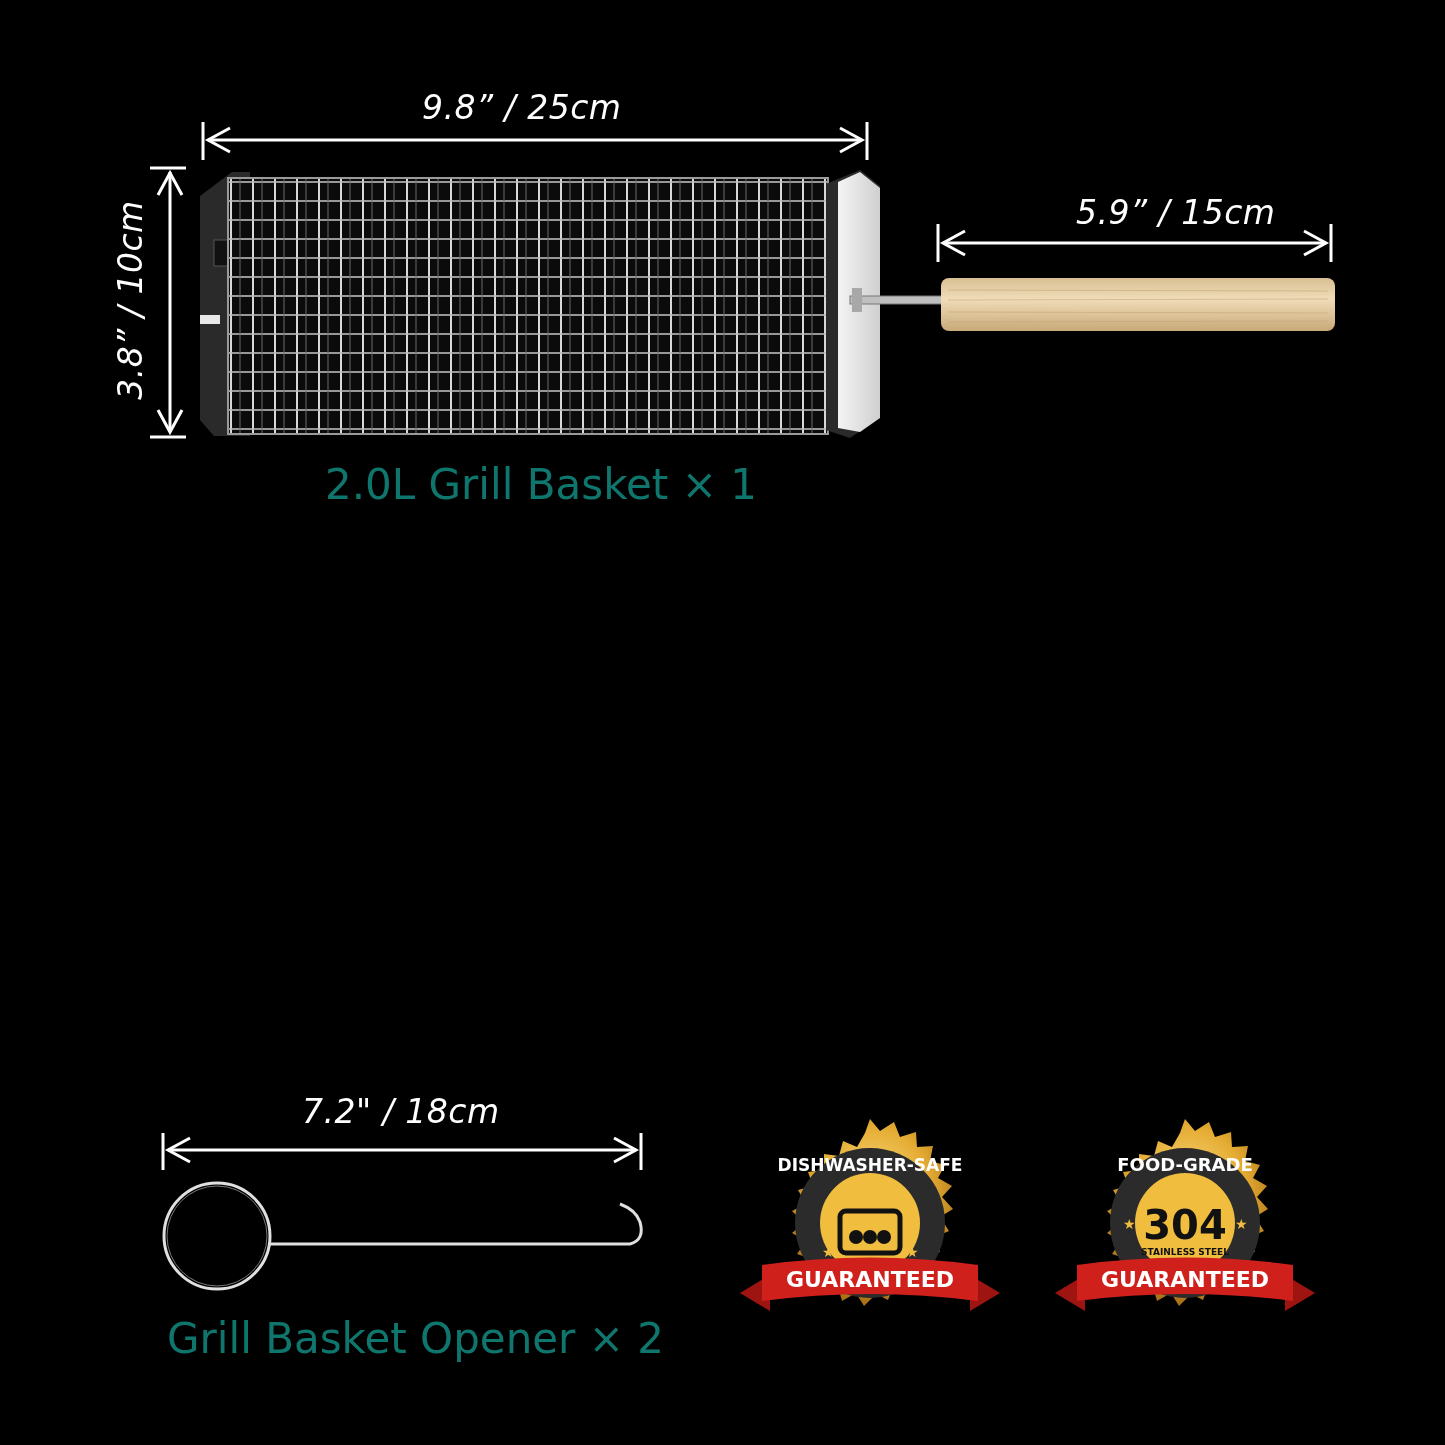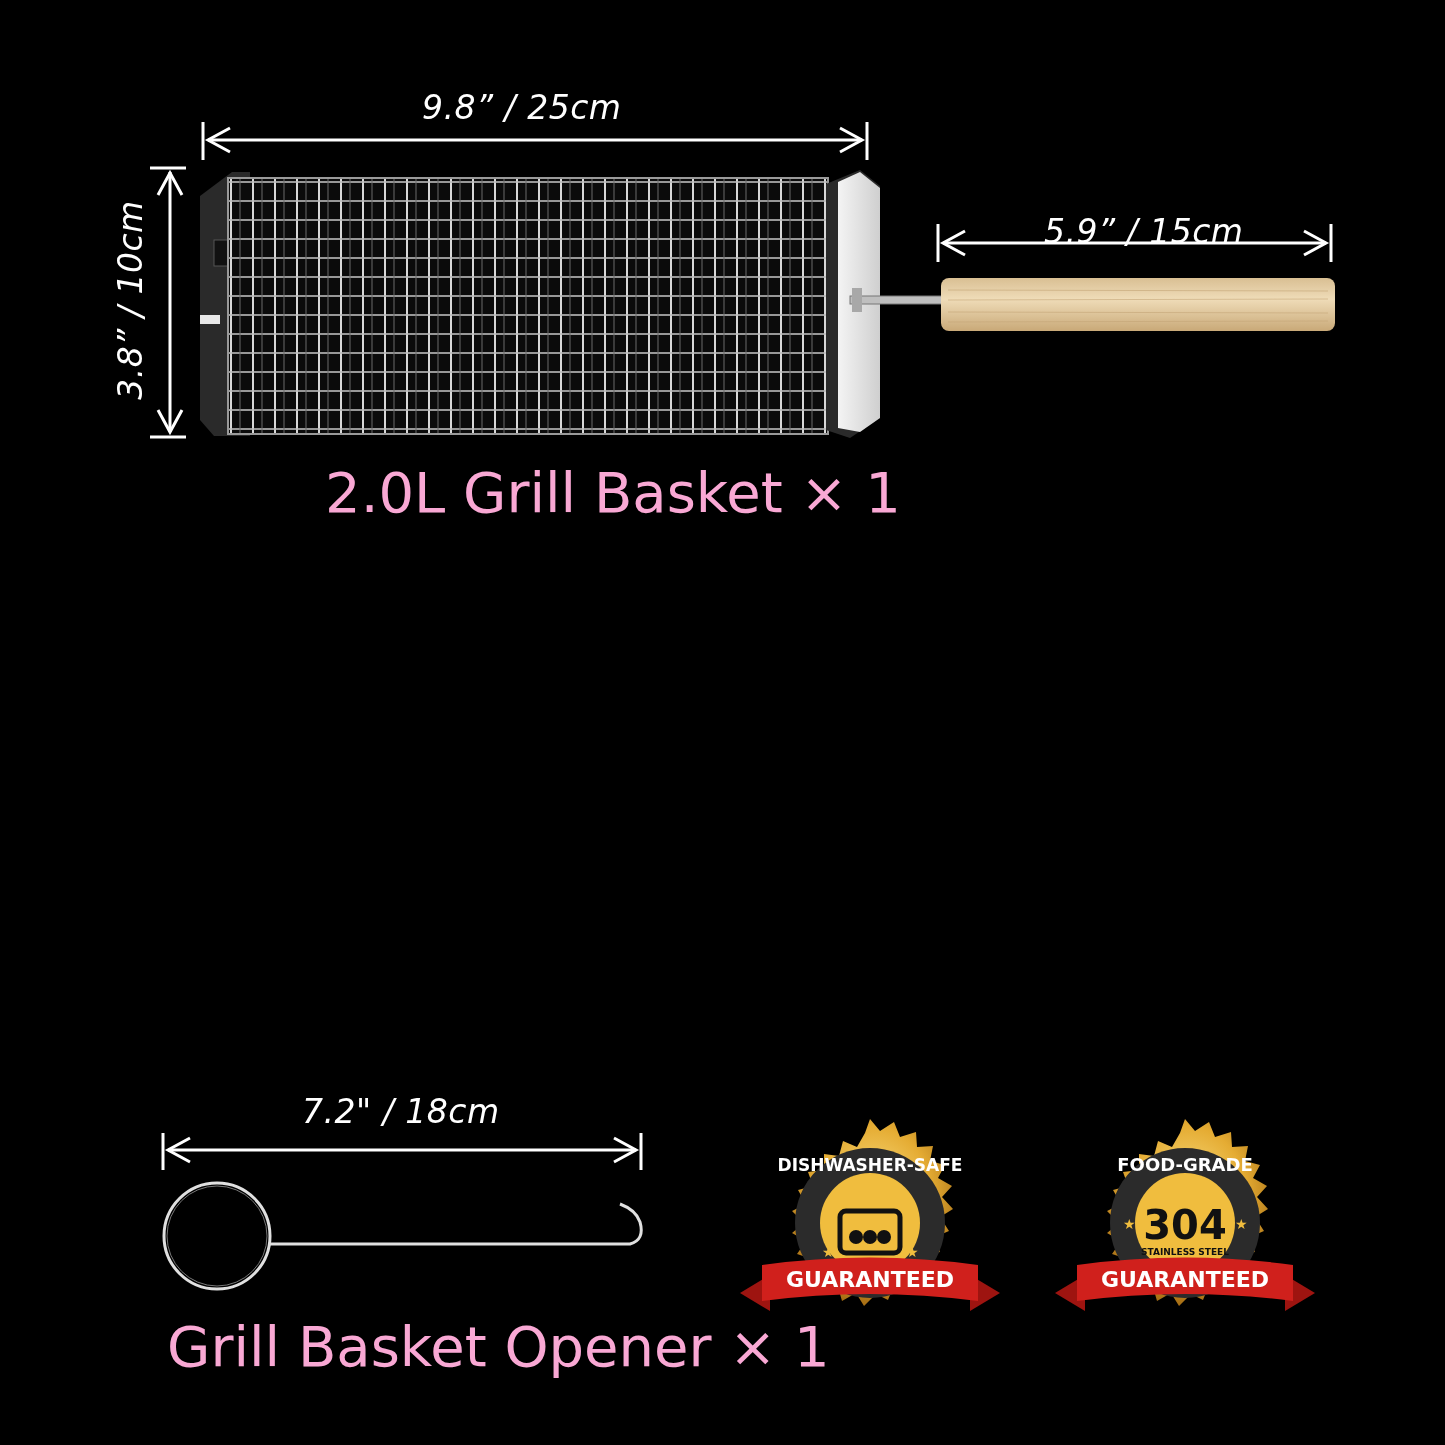--- a/index.html
+++ b/index.html
@@ -1,19 +1,19 @@
 <!DOCTYPE html>
 <html><head>
 <meta charset="utf-8">
 <style>
   html,body{margin:0;padding:0;background:#000;}
   body{width:1445px;height:1445px;position:relative;overflow:hidden;font-family:"DejaVu Sans","Liberation Sans",sans-serif;color:#fff;}
   .abs{position:absolute;}
   .dim{font-style:italic;font-size:33px;color:#fff;white-space:nowrap;letter-spacing:0.5px;}
-  .caption{font-size:56px;color:#f9a8d4;white-space:nowrap;}
+  .caption{font-size:42px;color:#0f766e;white-space:nowrap;}
   svg{position:absolute;overflow:visible;}
 </style>
 </head>
 <body>
 
 <div class="abs dim" style="left:422px;top:88px;">9.8” / 25cm</div>
 <svg style="left:0;top:0;" width="1445" height="1445">
   <g stroke="#fff" stroke-width="3" fill="none">
     <line x1="203" y1="122" x2="203" y2="160"></line>
     <line x1="867" y1="122" x2="867" y2="160"></line>
@@ -56,21 +56,21 @@
   <rect x="228" y="178" width="600" height="256" fill="url(#mesh)"></rect>
   <rect x="228" y="178" width="600" height="256" fill="none" stroke="#9a9a9a" stroke-width="2"></rect>
 
   <path d="M826,184 L860,170 L880,186 L880,418 L850,438 L826,430 Z" fill="#2a2a2a"></path>
   <path d="M838,182 L860,172 L880,188 L880,418 L860,432 L838,428 Z" fill="url(#endcap)"></path>
 
   <rect x="850" y="296" width="96" height="8" fill="#bfbfbf" stroke="#777" stroke-width="1"></rect>
   <rect x="852" y="288" width="10" height="24" fill="#a8a8a8"></rect>
 </svg>
 
-<div class="abs dim" style="left:1044px;top:193px;margin-top:19px;">5.9” / 15cm</div>
+<div class="abs dim" style="left:1076px;top:193px;">5.9” / 15cm</div>
 <svg style="left:0;top:0;" width="1445" height="1445">
   <g stroke="#fff" stroke-width="3" fill="none">
     <line x1="938" y1="224" x2="938" y2="262"></line>
     <line x1="1331" y1="224" x2="1331" y2="262"></line>
     <line x1="943" y1="243" x2="1326" y2="243"></line>
     <polyline points="965,231 943,243 965,255"></polyline>
     <polyline points="1304,231 1326,243 1304,255"></polyline>
   </g>
 </svg>
 <svg style="left:0;top:0;" width="1445" height="1445">
@@ -104,21 +104,21 @@
 </svg>
 <svg style="left:0;top:0;" width="1445" height="1445">
   <g fill="none" stroke="#e0e0e0" stroke-width="3">
     <circle cx="217" cy="1236" r="53"></circle>
     <path d="M270,1244 L630,1244 Q645,1240 640,1222 Q636,1210 620,1204"></path>
   </g>
   <g fill="none" stroke="#777" stroke-width="1">
     <circle cx="217" cy="1236" r="50"></circle>
   </g>
 </svg>
-<div class="abs caption" style="left:167px;top:1314px;">Grill Basket Opener × 1</div>
+<div class="abs caption" style="left:167px;top:1314px;">Grill Basket Opener × 2</div>
 
 <svg style="left:740px;top:1115px;" width="260" height="220">
   <defs>
     <radialGradient id="gold1" cx="0.5" cy="0.4" r="0.6">
       <stop offset="0" stop-color="#fbe38a"></stop>
       <stop offset="0.6" stop-color="#e5ac33"></stop>
       <stop offset="1" stop-color="#a56d14"></stop>
     </radialGradient>
   </defs>
   <g transform="translate(130,108)">

